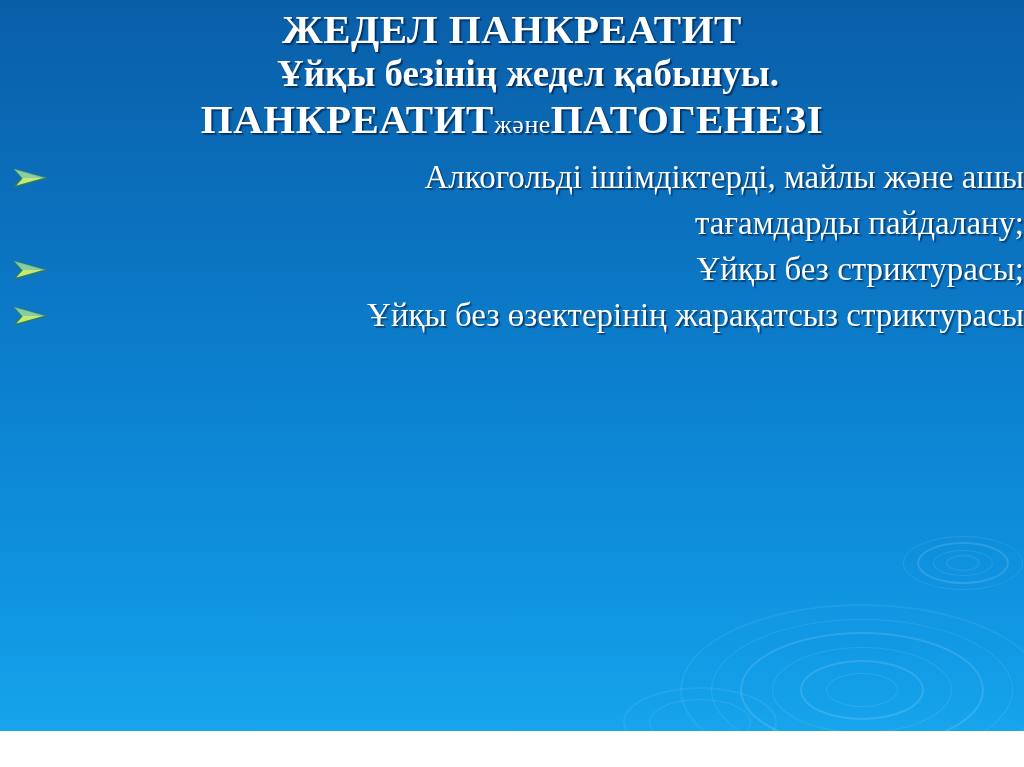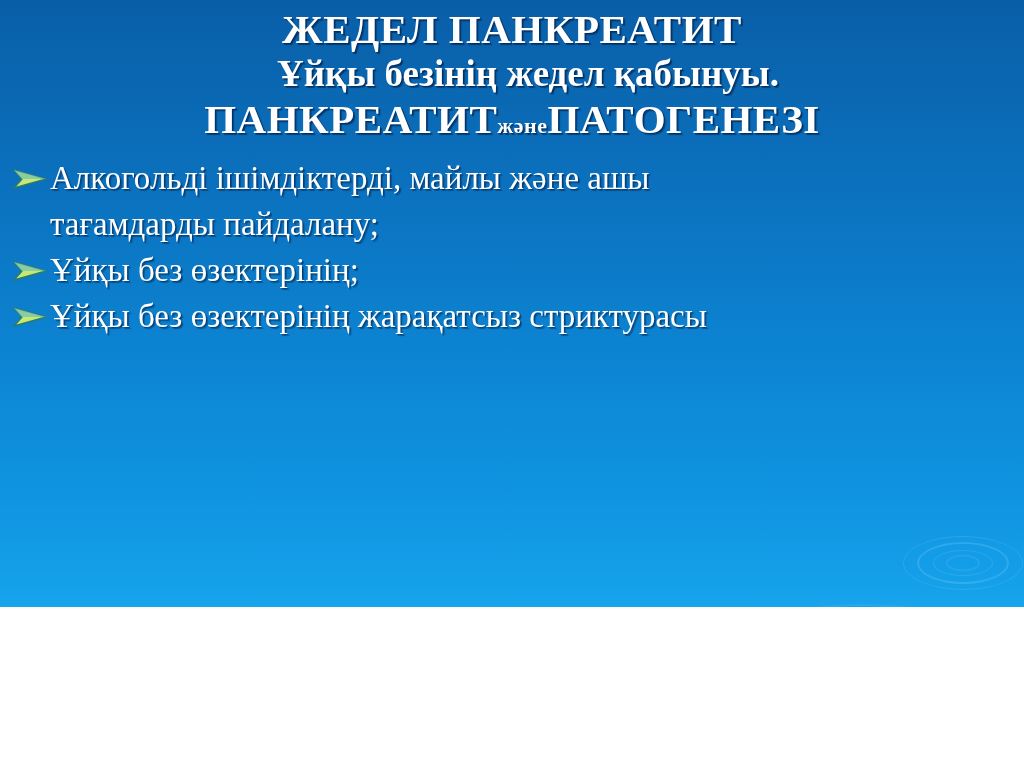--- a/index.html
+++ b/index.html
@@ -10,21 +10,21 @@
   body {
     width: 1024px;
     height: 767px;
     overflow: hidden;
     font-family: "Liberation Serif", "DejaVu Serif", serif;
   }
 
   #slide {
     position: relative;
     width: 1024px;
-    height: 607px;
+    height: 731px;
     overflow: hidden;
     background: linear-gradient(to bottom,
         #0a5ea8 0%,
         #0a63ad 8%,
         #0b72bf 32%,
         #0c84d2 58%,
         #0f93e0 80%,
         #149fe9 95%,
         #17a5ec 100%);
   }
@@ -69,29 +69,30 @@
        1px 1px 0 rgba(0,40,90,0.5);
     white-space: nowrap;
   }
   .title-line.sub {
     font-size: 37px;
     line-height: 44px;
     letter-spacing: 0px;
     padding-left: 32px;
   }
   .title-line .small-word {
-    font-size: 22px;
-    font-weight: bold;
+    font-size: 26px;
+    font-weight: normal;
     vertical-align: baseline;
     margin-top: 8px;
   }
 
   .bullets {
     margin-top: 6px;
     padding: 0 0 0 0;
+    text-align: right;
   }
   .bullet-row {
     position: relative;
     color: #ffffff;
     font-size: 33px;
     line-height: 46px;
     padding-left: 50px;
     text-shadow:
        2px 2px 1px rgba(0,30,70,0.45),
        1px 1px 0 rgba(0,40,90,0.4);
@@ -154,21 +155,21 @@
       <div class="bullet-row cont">
         <span>тағамдарды пайдалану;</span>
       </div>
 
 
       <div class="bullet-row">
         <svg class="arrow-icon" viewBox="0 0 36 24">
           <path d="M2 3 L34 12 L2 21 L10 12 Z" fill="#c5ea72" stroke="#2d7a6c" stroke-width="1.4" stroke-linejoin="round"></path>
           <path d="M2 3 L34 12 L10 12 Z" fill="#7fc8a8" opacity="0.85"></path>
         </svg>
-        <span>Ұйқы без өзектерінің;</span>
+        <span>Ұйқы без стриктурасы;</span>
       </div>
 
       <div class="bullet-row">
         <svg class="arrow-icon" viewBox="0 0 36 24">
           <path d="M2 3 L34 12 L2 21 L10 12 Z" fill="#c5ea72" stroke="#2d7a6c" stroke-width="1.4" stroke-linejoin="round"></path>
           <path d="M2 3 L34 12 L10 12 Z" fill="#7fc8a8" opacity="0.85"></path>
         </svg>
         <span>Ұйқы без өзектерінің жарақатсыз стриктурасы</span>
       </div>
 

